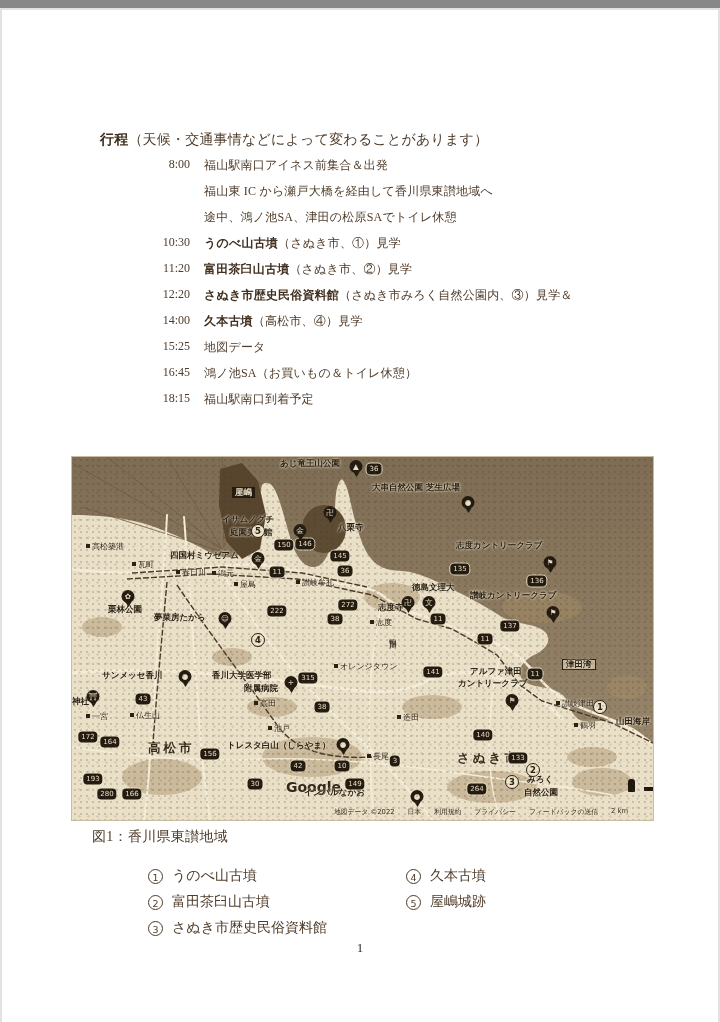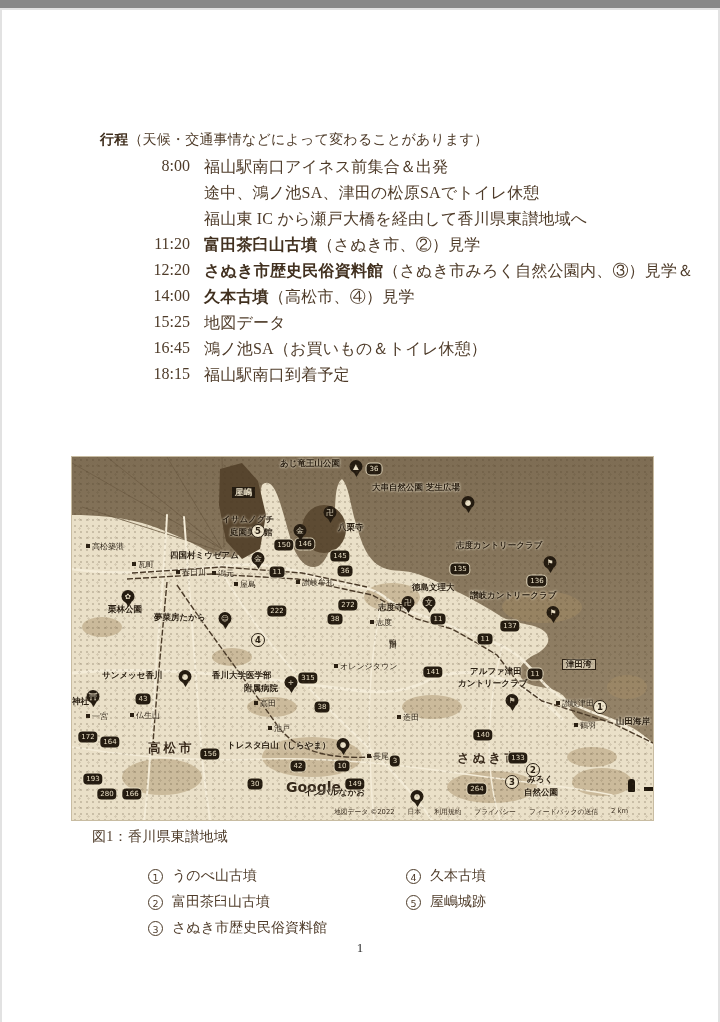--- a/index.html
+++ b/index.html
@@ -6,21 +6,21 @@
   .page{
     position:relative;width:720px;height:1022px;margin:8px auto;
     background:#ffffff;border:2px solid #e2e2e2;box-sizing:border-box;
     font-family:"Liberation Serif","DejaVu Serif",serif;color:#4e3b29;
     overflow:hidden;
   }
   
   .itinerary{position:absolute;top:121px;left:0;width:100%;}
   .heading{margin-left:98px;height:26px;font-size:14px;letter-spacing:.2px;}
   .heading .b{font-weight:bold;color:#41301f;}
-  .row{display:flex;height:26px;font-size:16px;font-family:Liberation Serif, serif;}
+  .row{display:flex;height:26px;font-size:12px;font-family:Liberation Serif, serif;}
   .row .time{width:188px;text-align:right;flex:0 0 188px;}
   .row .desc{margin-left:14px;letter-spacing:.2px;text-align:right;}
   .row .desc .b{font-weight:bold;color:#41301f;}
   
   .map{
     position:absolute;left:69px;top:446px;width:581px;height:363px;
     background:#eae0c8;overflow:hidden;border:1px solid #c8bca2;
     box-shadow:inset 0 0 45px rgba(115,92,60,.28);
   }
   .map svg{position:absolute;left:0;top:0;z-index:0;}
@@ -82,25 +82,29 @@
     <div class="heading">
       <span class="b">行程</span><span>（天候・交通事情などによって変わることがあります）</span>
     </div>
     <div id="rows">
         <div class="row">
           <div class="time">8:00</div>
           <div class="desc"><span>福山駅南口アイネス前集合＆出発</span></div>
         </div>
         <div class="row">
           <div class="time"></div>
+          <div class="desc"><span>福山東 IC から瀬戸大橋を経由して香川県東讃地域へ</span></div>
+        </div>
+        <div class="row">
+          <div class="time"></div>
           <div class="desc"><span>途中、鴻ノ池SA、津田の松原SAでトイレ休憩</span></div>
         </div>
         <div class="row">
-          <div class="time"></div>
-          <div class="desc"><span>福山東 IC から瀬戸大橋を経由して香川県東讃地域へ</span></div>
+          <div class="time">10:30</div>
+          <div class="desc"><span class="b">うのべ山古墳</span><span>（さぬき市、①）見学</span></div>
         </div>
         <div class="row">
           <div class="time">11:20</div>
           <div class="desc"><span class="b">富田茶臼山古墳</span><span>（さぬき市、②）見学</span></div>
         </div>
         <div class="row">
           <div class="time">12:20</div>
           <div class="desc"><span class="b">さぬき市歴史民俗資料館</span><span>（さぬき市みろく自然公園内、③）見学＆</span></div>
         </div>
         <div class="row">

